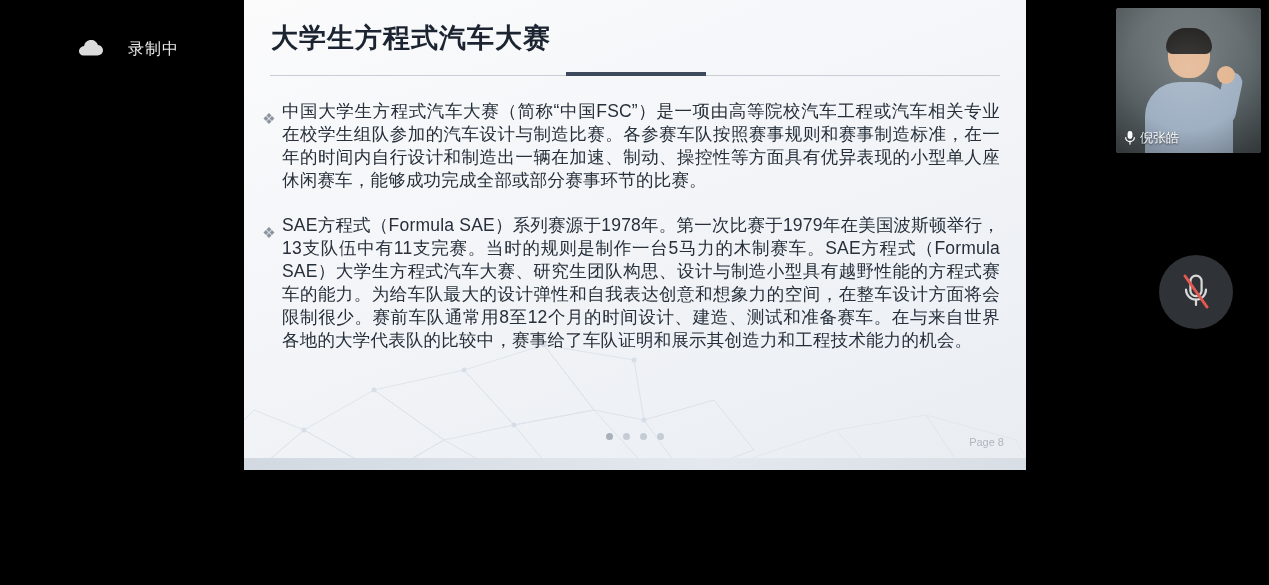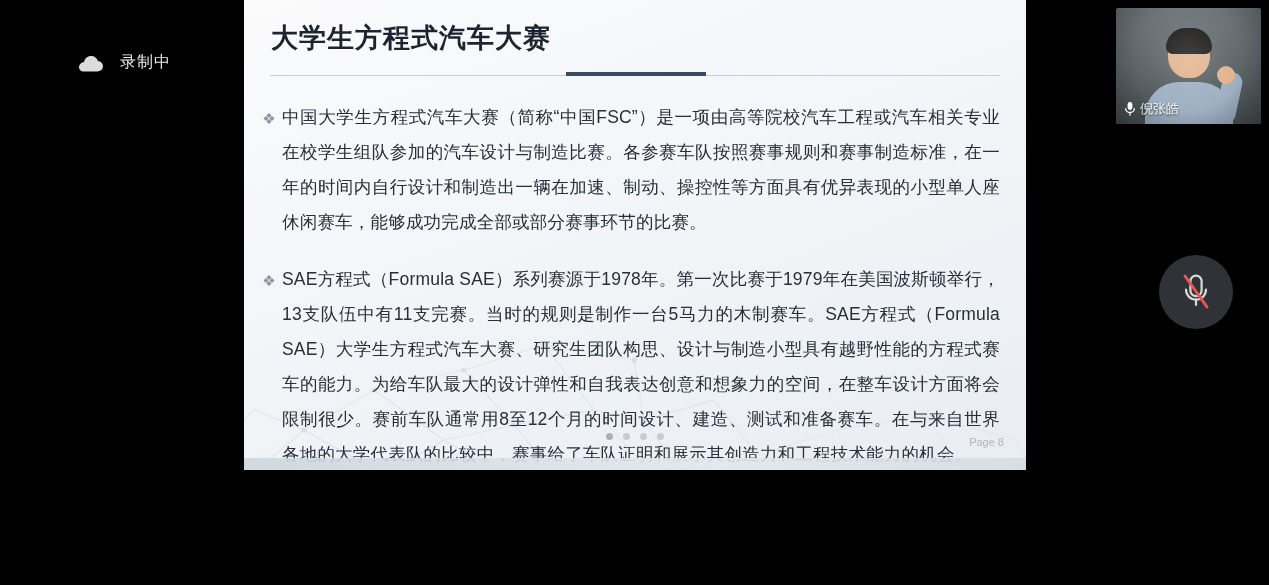--- a/index.html
+++ b/index.html
@@ -26,24 +26,24 @@
     position: absolute;
     left: 0;
     top: 0;
     width: 244px;
     height: 585px;
     background: #000000;
   }
   .rec-indicator {
     position: absolute;
     left: 78px;
-    top: 52px;
-    display: flex;
-    align-items: flex-end;
-    gap: 16px;
+    top: 39px;
+    display: flex;
+    align-items: flex-start;
+    gap: 24px;
   }
   .cloud-icon {
     width: 26px;
     height: 18px;
     position: relative;
   }
   .cloud-icon svg { display: block; }
   .rec-label {
     color: #e9e9e9;
     font-size: 16px;
@@ -120,21 +120,21 @@
     text-align: center;
     color: #8c949f;
     font-size: 15px;
     line-height: 35px;
     padding-top: 1px;
   }
   .bullet-text {
     flex: 1 1 auto;
     color: #262f3a;
     font-size: 17.5px;
-    line-height: 35px;
+    line-height: 23px;
     text-align: justify;
     padding-right: 16px;
     letter-spacing: 0.2px;
   }
   .slide-dots {
     position: absolute;
     left: 50%;
     transform: translateX(-50%);
     bottom: 30px;
     display: flex;
@@ -171,21 +171,21 @@
     top: 0;
     width: 243px;
     height: 585px;
     background: #000000;
   }
   .video-tile {
     position: absolute;
     left: 90px;  
     top: 8px;
     width: 145px;
-    height: 116px;
+    height: 145px;
     background: #d946ef;
     border-radius: 3px;
     overflow: hidden;
   }
   .tile-bg {
     position: absolute;
     inset: 0;
     background: linear-gradient(180deg, #6e7679 0%, #5a6366 55%, #4c5457 100%);
   }
   .tile-vignette {

